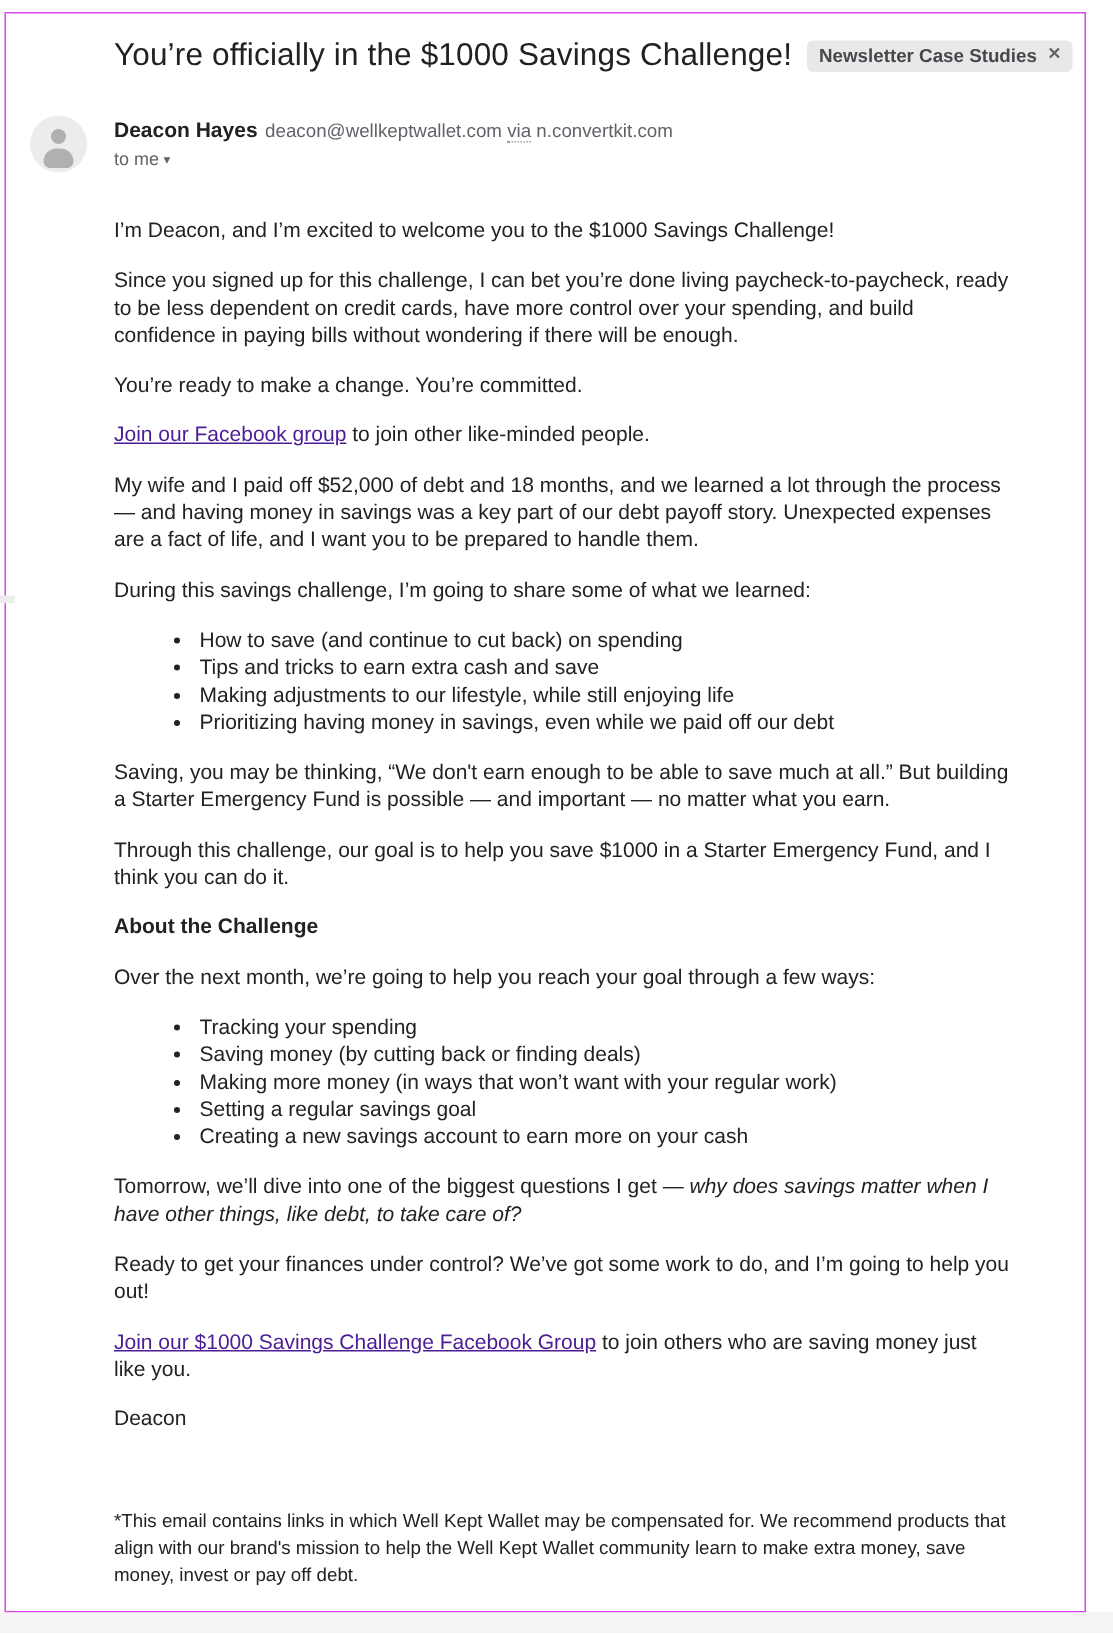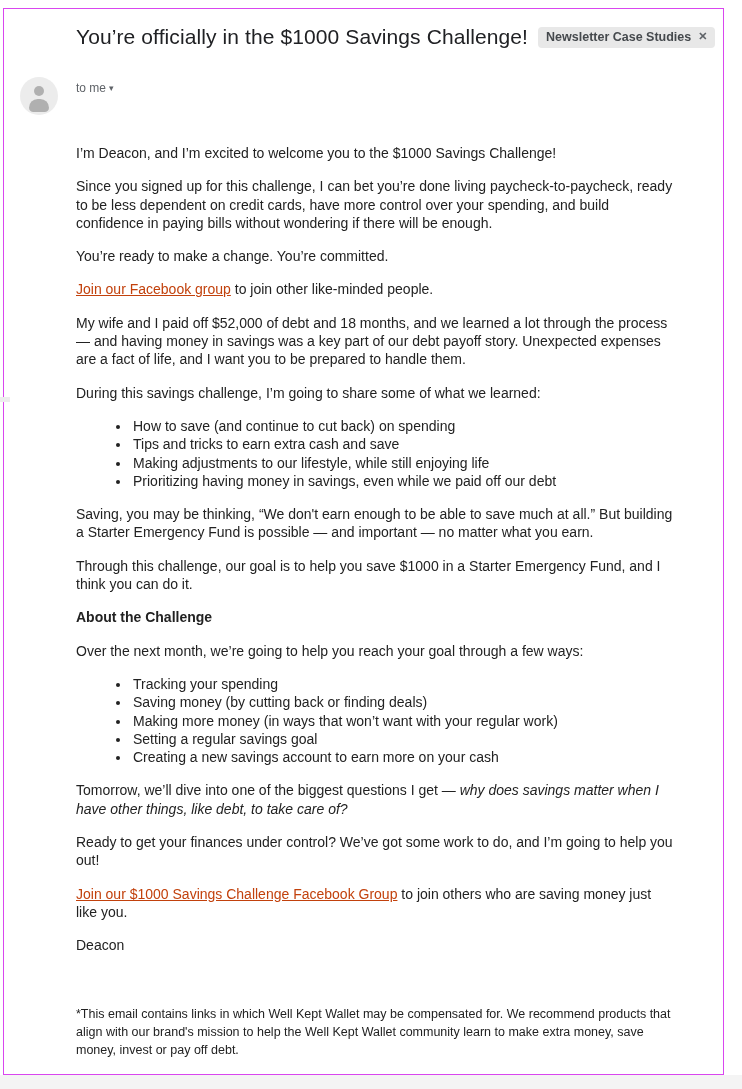--- a/index.html
+++ b/index.html
@@ -64,21 +64,21 @@
   .email-body {
     margin: 29px 50px 0 72px;
     width: 599px;
     font-size: 14px; line-height: 18.3px; color: #222222;
   }
   .email-body p { margin: 15px 0; }
   .email-body ul { margin: 15px 0; padding-left: 55px; }
   .email-body li { padding-left: 2px; }
   .bold { font-weight: 700; }
   .italic { font-style: italic; }
-  .link { color: #c2410c; text-decoration: underline; cursor: pointer; }
+  .link { color: #4c1d95; text-decoration: underline; cursor: pointer; }
   
   .footer {
     margin: 50px 50px 0 72px; width: 599px;
     font-size: 12.5px; line-height: 18px; color: #222222;
   }
   .disclaimer { margin: 0; }
   
   .bg-tick { position: absolute; left: 0; top: 397px; width: 10px; height: 5px; background: #ededed; }
   .bottom-strip { position: absolute; left: 0; top: 1075px; width: 742px; height: 14px; background: #f4f4f4; }
 </style>
@@ -95,20 +95,23 @@
         <span class="chip-x">✕</span>
       </span>
     </div>
 
     <div class="sender-row">
       <div class="avatar">
         <div class="avatar-head"></div>
         <div class="avatar-torso"></div>
       </div>
       <div class="sender-meta">
+        <div class="sender-line1">
+          <span class="sender-name">Deacon Hayes</span><span class="sender-email"><span>deacon@wellkeptwallet.com</span> <span class="via">via</span> <span>n.convertkit.com</span></span>
+        </div>
         <div class="to-line">
           <span>to me</span><span class="caret">▾</span>
         </div>
       </div>
     </div>
 
     <div class="email-body">
         <p><span>I’m Deacon, and I’m excited to welcome you to the $1000 Savings Challenge!</span></p>
         <p><span>Since you signed up for this challenge, I can bet you’re done living paycheck-to-paycheck, ready to be less dependent on credit cards, have more control over your spending, and build confidence in paying bills without wondering if there will be enough.</span></p>
         <p><span>You’re ready to make a change. You’re committed.</span></p>

